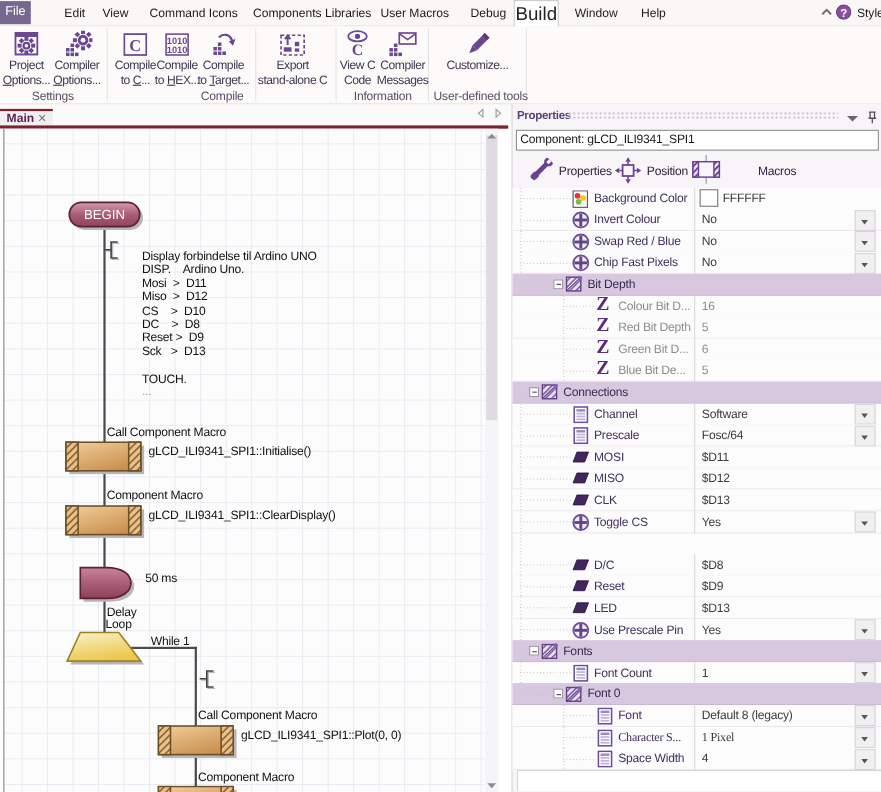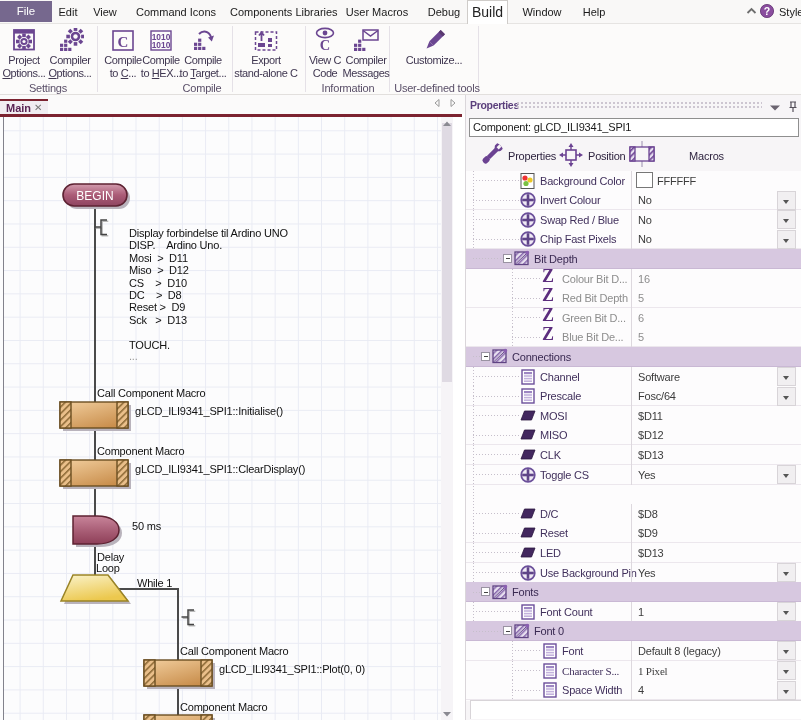--- a/index.html
+++ b/index.html
@@ -1,22 +1,22 @@
 <!DOCTYPE html>
 <html><head>
 <meta charset="utf-8">
 <style>
 * { margin:0; padding:0; box-sizing:border-box; }
 html,body { width:801px; height:720px; overflow:hidden; }
 body { font-family:"Liberation Sans",sans-serif; position:relative; background:#fff; font-size:11.5px; color:#222; }
 .abs { position:absolute; }
 #menubar { position:absolute; left:0; top:0; width:801px; height:24px; background:#f9f8f7; border-bottom:1px solid #e6e4e2; }
 .mitem { position:absolute; top:0; height:24px; line-height:24px; font-size:11px; color:#1a1a1a; text-align:center; white-space:nowrap; }
-#filebtn { position:absolute; left:0; top:1px; width:52px; height:21px; background:#76688e; color:#fff; text-align:center; line-height:21px; font-size:11.5px; }
-#buildtab { position:absolute; left:467px; top:0px; width:41px; height:24px; background:#fff; border:1px solid #cfccc9; border-bottom:none; text-align:center; line-height:23px; font-size:14px; z-index:3; }
+#filebtn { position:absolute; left:0; top:1px; width:28px; height:21px; background:#76688e; color:#fff; text-align:center; line-height:21px; font-size:11.5px; }
+#buildtab { position:absolute; left:467px; top:0px; width:41px; height:24px; background:#fff; border:1px solid #cfccc9; border-bottom:none; text-align:center; line-height:23px; font-size:17px; z-index:3; }
 #ribbon { position:absolute; left:0; top:24px; width:801px; height:71px; background:#fcfbfa; border-bottom:1px solid #e2dfdd; }
 .rsep { position:absolute; top:2px; width:1px; height:66px; background:#e5e1e7; }
 .rbtn { position:absolute; text-align:center; color:#3f3650; font-size:11px; line-height:13px; white-space:nowrap; letter-spacing:-0.4px; }
 .rgl { position:absolute; top:58px; height:14px; text-align:center; font-size:11px; letter-spacing:-0.2px; color:#5a4f68; white-space:nowrap; }
 #tabbar { position:absolute; left:0; top:95px; width:801px; height:19px; background:#fbfafa; }
 #maintab { position:absolute; left:0; top:99px; width:48px; height:15px; background:#f1edf1; border-top:2px solid #7c2330; }
 #redline { position:absolute; left:0; top:114px; width:462px; height:3px; background:#7c2330; }
 #canvas { position:absolute; left:0; top:117px; width:441px; height:603px; background:#fcfcfd; overflow:hidden; }
 #cgrid { position:absolute; left:4px; top:0; width:437px; height:603px;
   background-image: linear-gradient(to right, #e9ebf4 1px, transparent 1px), linear-gradient(to bottom, #e9ebf4 1px, transparent 1px);
@@ -570,21 +570,21 @@
 <div class="val">$D13</div>
 </div>
 <div class="prow" style="top:467.5px;">
 <div class="doth" style="left:7px;top:9.5px;width:47px;"></div>
 <div class="dotv" style="left:7px;top:0px;height:20px;"></div>
 <svg class="abs" style="left:54px;top:2px;" width="16" height="16" viewBox="0 0 16 16">
         <circle cx="8" cy="8" r="6.8" fill="#f0eaf5" stroke="#6b4f9a" stroke-width="1.7"></circle>
         <rect x="6.7" y="2.2" width="2.6" height="11.6" fill="#5f4488"></rect>
         <rect x="2.2" y="6.7" width="11.6" height="2.6" fill="#5f4488"></rect>
       </svg>
-<div class="lbl" style="left:74px;">Use Background Pin</div>
+<div class="lbl" style="left:74px;">Use Prescale Pin</div>
 <div class="vsep"></div>
 <div class="val">Yes</div>
 <div class="dd"></div>
 </div>
 <div class="prow grp" style="top:487.1px;">
 <div class="expbox" style="left:15px;top:5px;"></div>
 <div class="doth" style="left:7px;top:9.5px;width:8px;"></div>
 <svg class="abs" style="left:26px;top:1.5px;" width="16" height="17" viewBox="0 0 16 17">
         <defs>
           <pattern id="gp261.5" width="4" height="4" patternUnits="userSpaceOnUse" patternTransform="rotate(45)">

